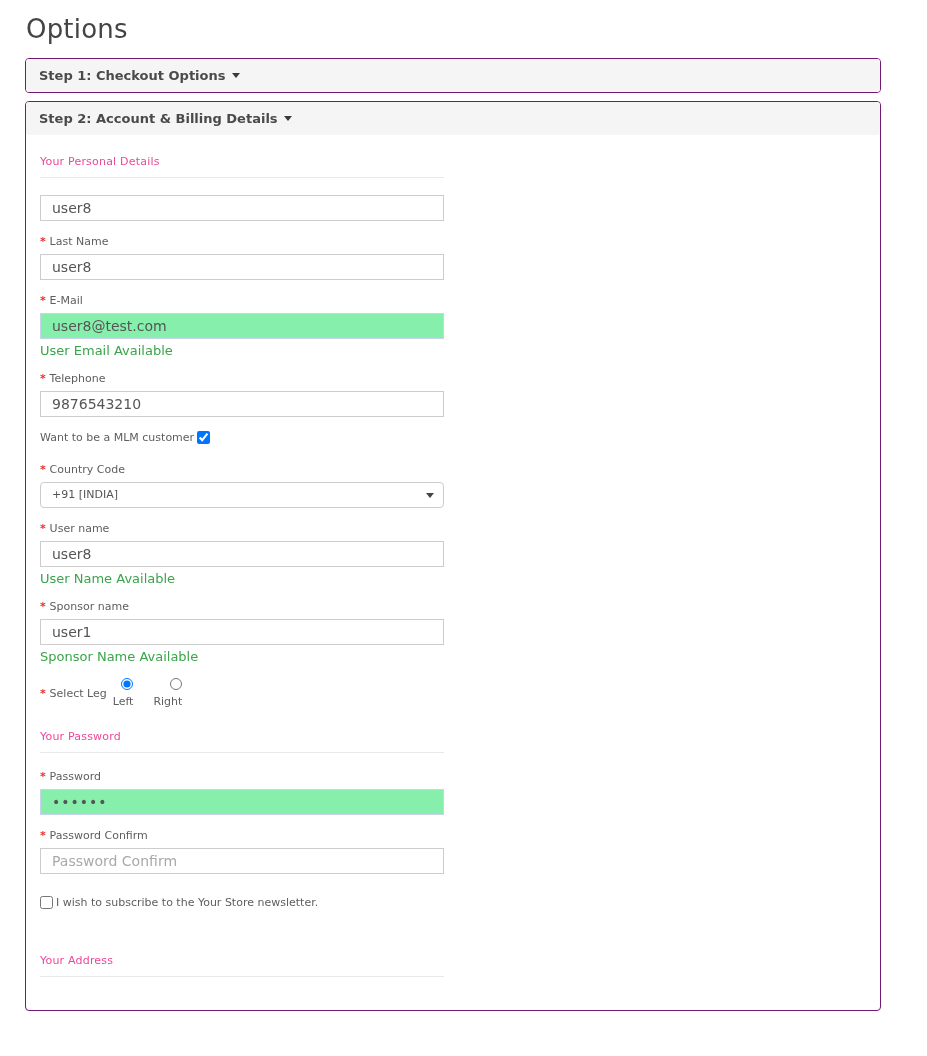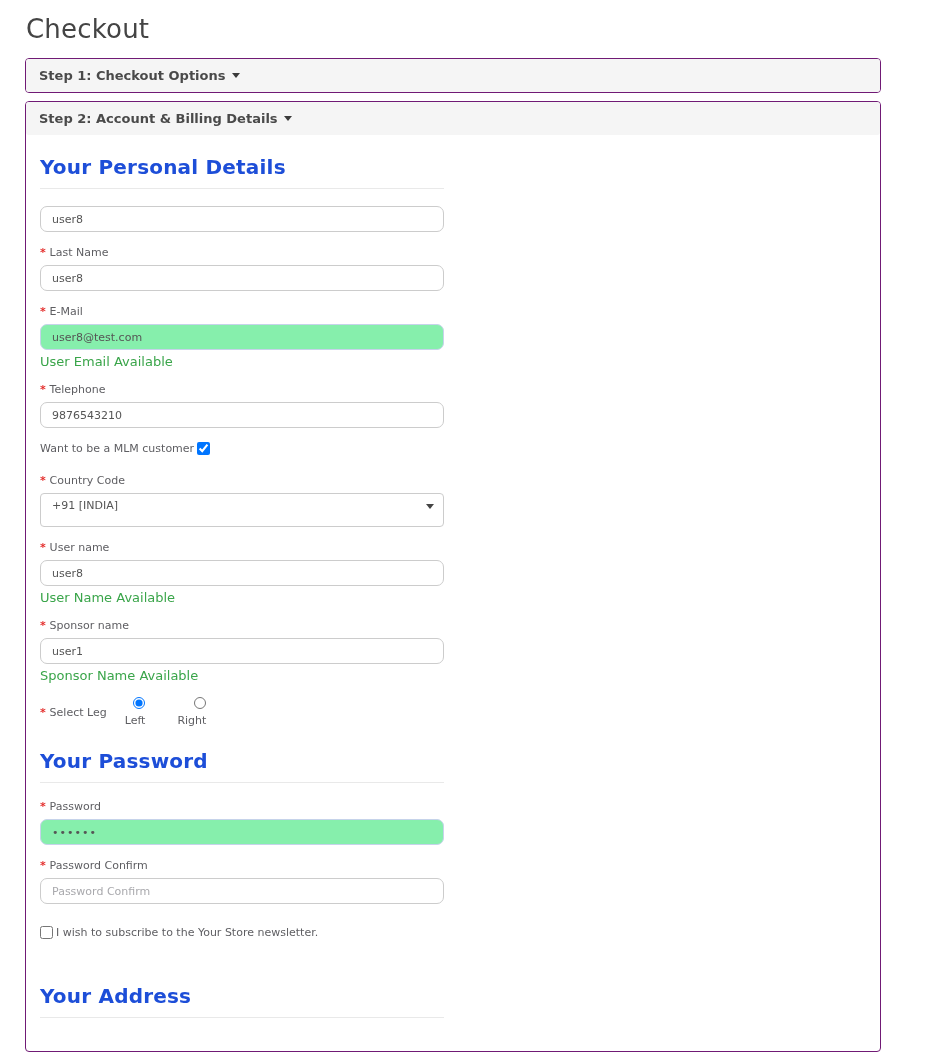--- a/index.html
+++ b/index.html
@@ -28,66 +28,66 @@
     display: inline-block; width: 0; height: 0; margin-left: 6px;
     border-left: 4px solid transparent; border-right: 4px solid transparent;
     border-top: 5px solid #3b3b3b;
   }
   .panel-body {
     padding: 18px 14px 16px 14px;
     display: flex; gap: 24px; flex-wrap: wrap;
   }
   .col { width: 404px; }
   h2.section-heading {
-    font-size: 20px; font-weight: 700; color: #1d4ed8;
+    font-size: 11px; font-weight: 400; color: #ec4899;
     padding: 2px 0 9px 0; margin-bottom: 17px;
     border-bottom: 1px solid #e9e9e9; letter-spacing: 0.2px;
   }
   h2.section-heading.pw { margin-top: 14px; }
   .form-group { margin-bottom: 14px; }
   label.field-label {
     display: block; font-size: 11px; color: #5e5e62; margin-bottom: 6px;
   }
   label.required::before { content: "* "; color: #e4302e; font-weight: bold; }
   .text-input {
     display: block; width: 100%; height: 26px; padding: 4px 11px;
-    font-size: 11px; color: #555; background: #fff;
+    font-size: 14px; color: #555; background: #fff;
     font-family: "DejaVu Sans", "Liberation Sans", sans-serif;
-    border: 1px solid #ccc; border-radius: 7px; outline: none;
+    border: 1px solid #ccc; border-radius: 0; outline: none;
   }
   .text-input::placeholder { color: #a9a9ad; }
   .text-input.autofill { background: #86efac; border-color: #c6d3ea; }
   .select-box {
-    position: relative; width: 100%; height: 34px;
+    position: relative; width: 100%; height: 26px;
     border: 1px solid #ccc; border-radius: 4px; background: #fff;
     font-size: 11px; color: #555; padding: 5px 36px 4px 11px;
     cursor: pointer;
   }
   .select-caret {
     position: absolute; right: 9px; top: 10px;
     width: 0; height: 0;
     border-left: 4px solid transparent; border-right: 4px solid transparent;
     border-top: 5px solid #444;
   }
   .inline-check { display: flex; align-items: center; gap: 3px;
     font-size: 11px; color: #5e5e62; margin: 6px 0 19px 0; }
   .inline-check input { width: 13px; height: 13px; }
-  .leg-row { display: flex; align-items: center; gap: 18px;
+  .leg-row { display: flex; align-items: center; gap: 6px;
     font-size: 11px; color: #5e5e62; margin: 4px 0 20px 0; }
   .leg-row .radio-option { display: flex; align-items: flex-end; gap: 5px; margin-right: 14px; flex-direction: column; }
   .leg-row input { width: 12px; height: 12px; }
   .status-text { font-size: 13px; color: #3aa54a; margin-top: 4px; }
   .newsletter-row { margin-top: 22px; }
   .pw-input { letter-spacing: 1px; }
 </style>
 </head>
 <body>
 
 <div class="container">
-  <h1 class="page-title">Checkout</h1>
+  <h1 class="page-title">Options</h1>
 
   <div class="panel">
     <div class="panel-heading openable">
       <span>Step 1: Checkout Options</span>
       <span class="caret"></span>
     </div>
   </div>
 
   <div class="panel">
     <div class="panel-heading openable">

